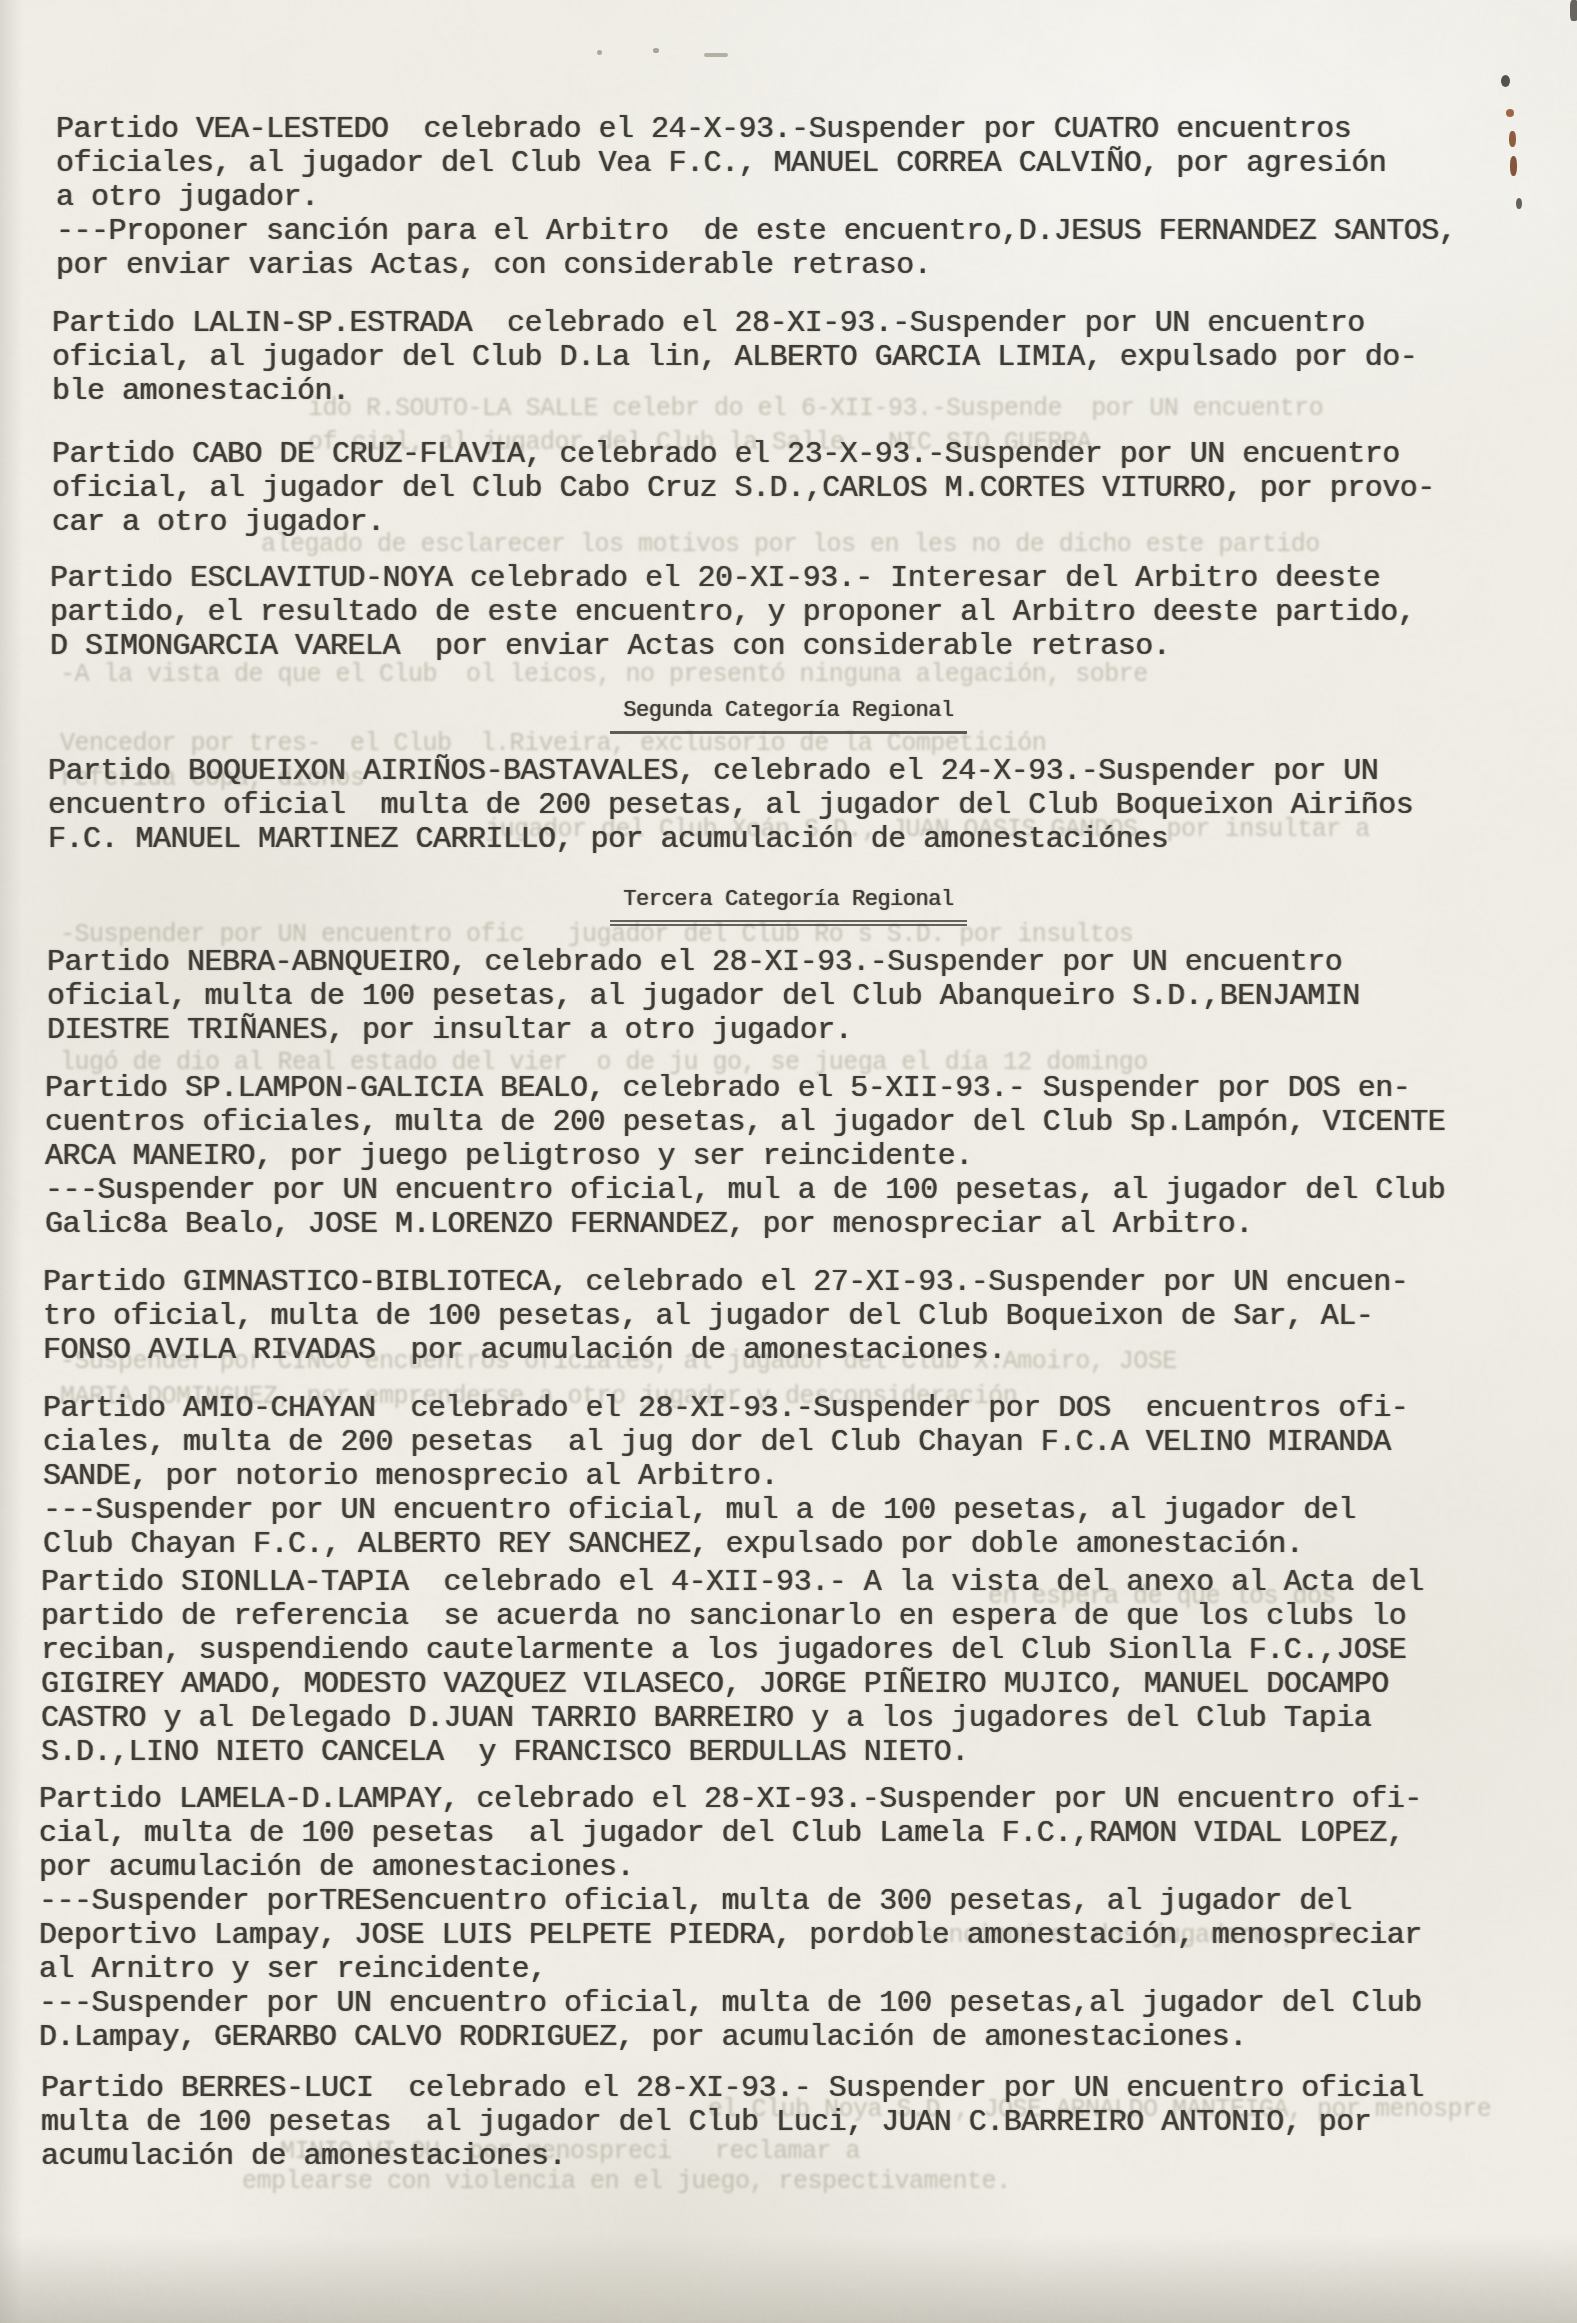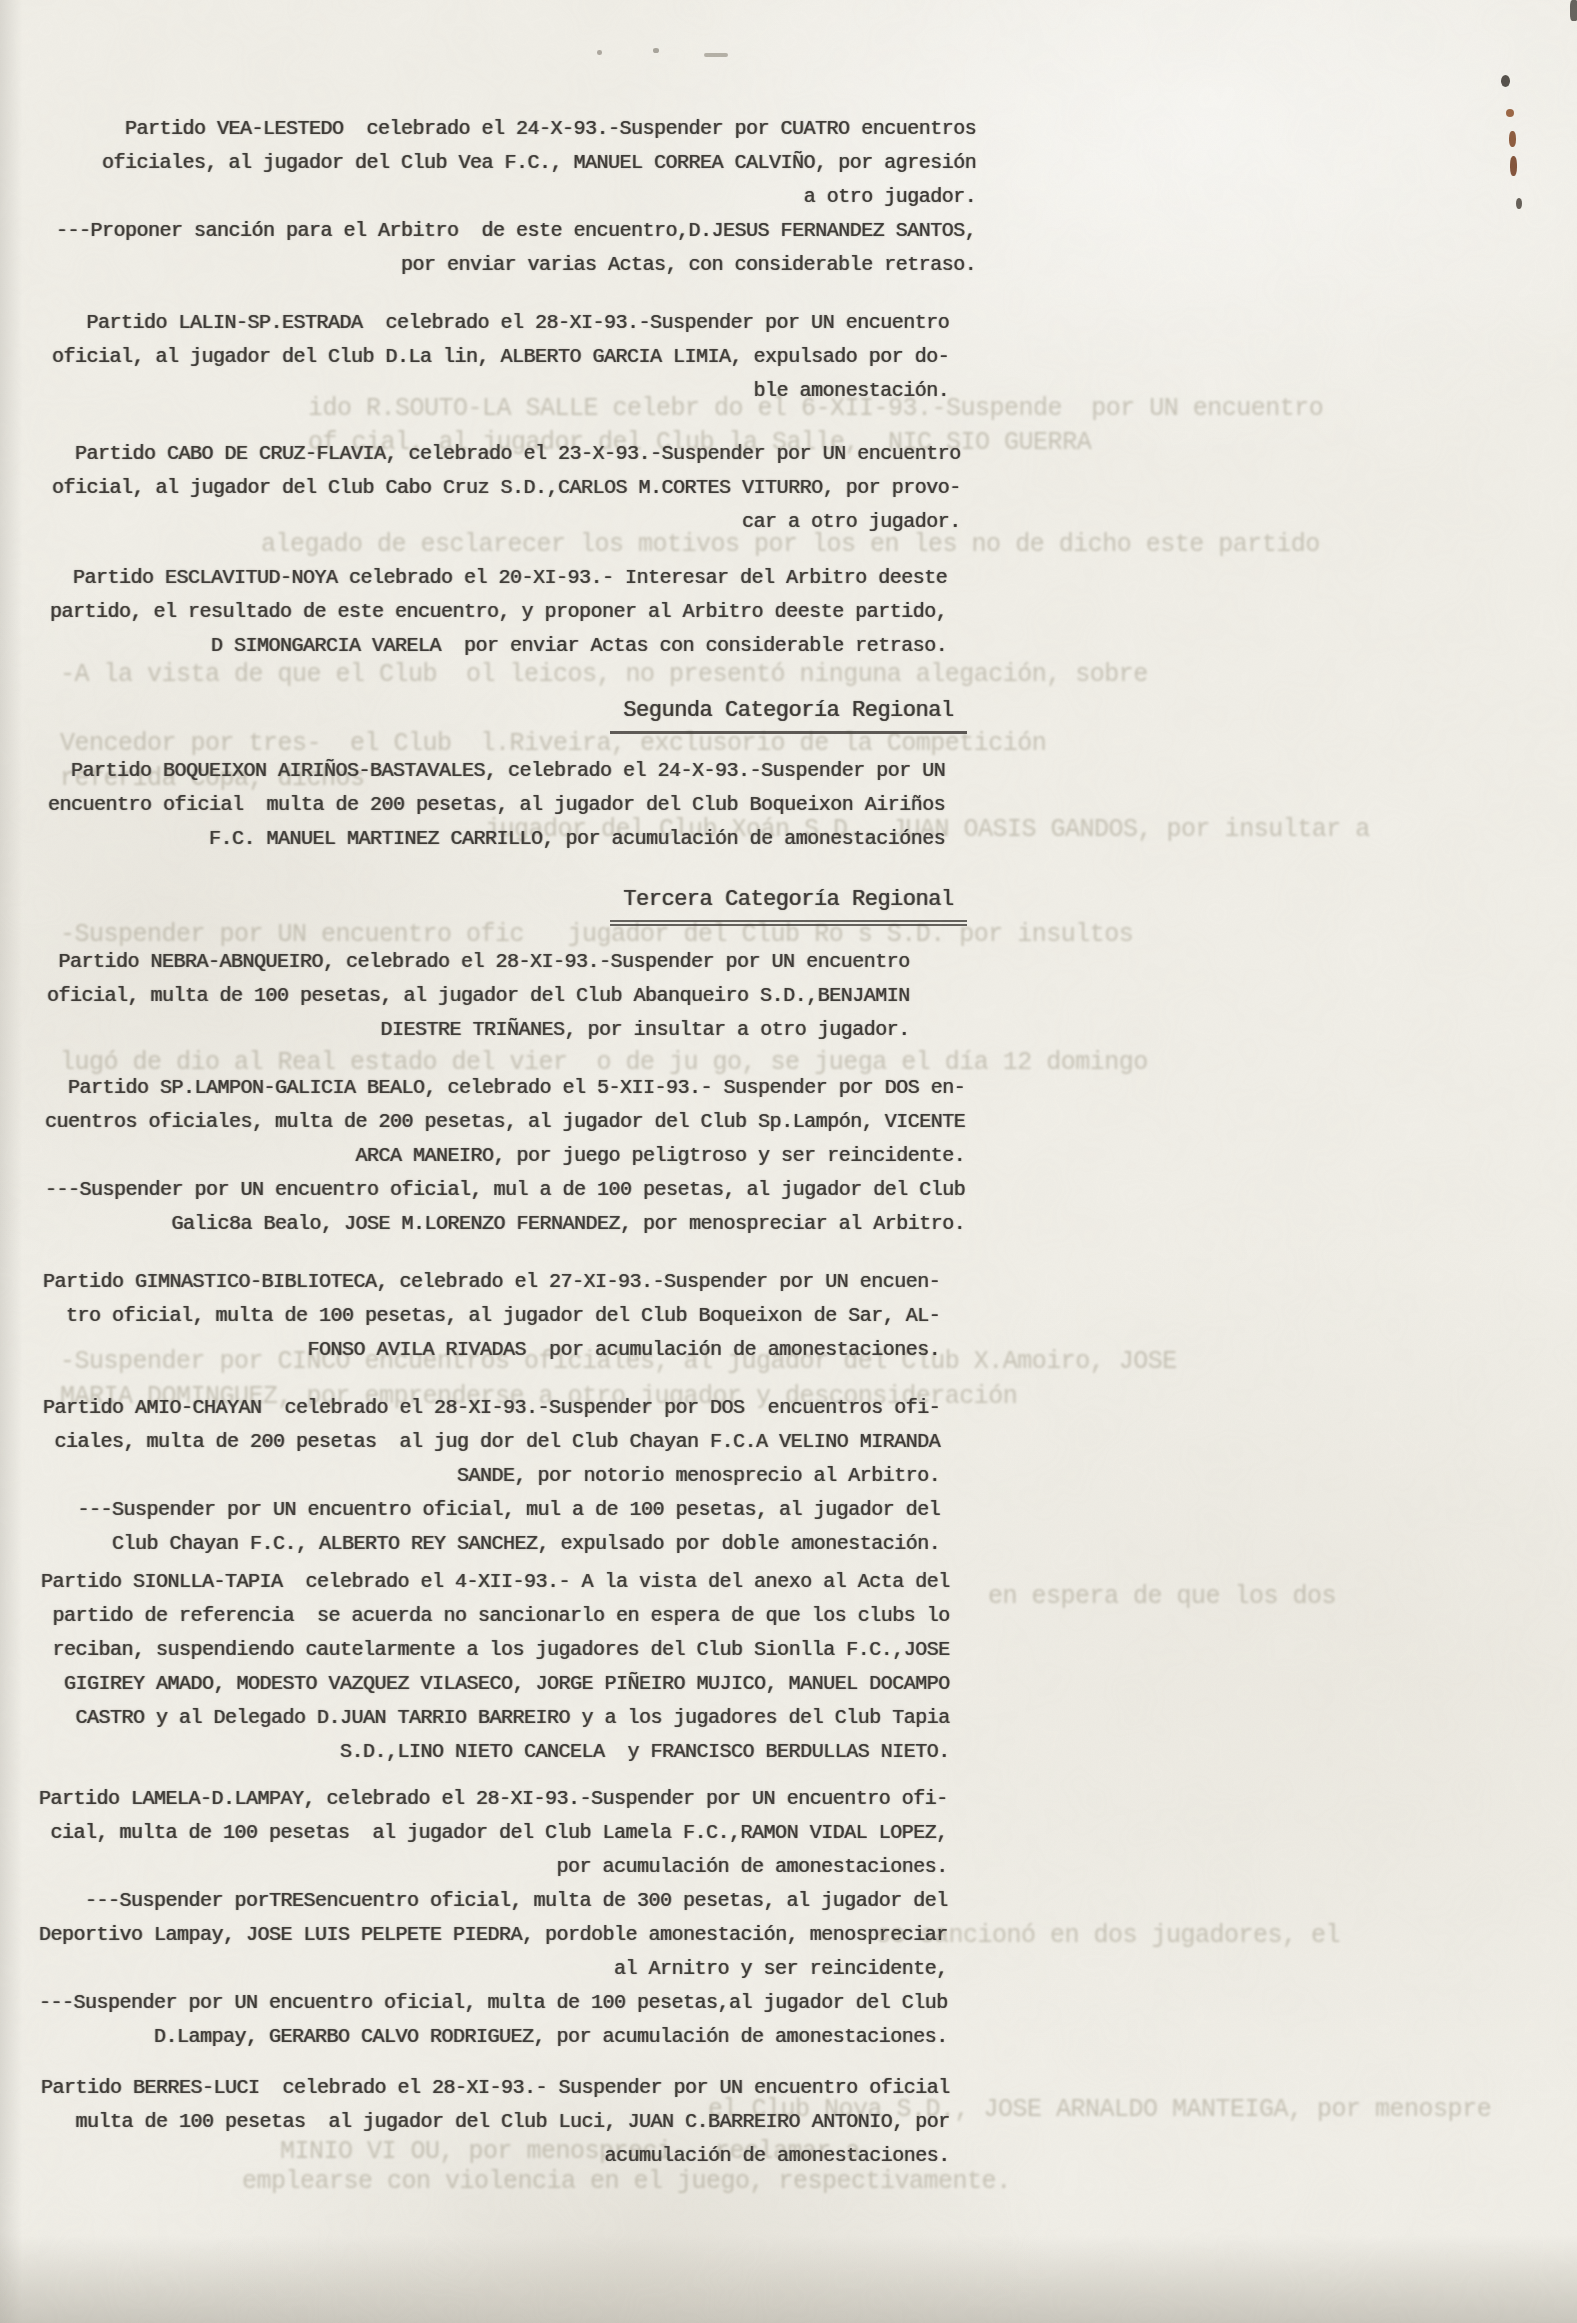--- a/index.html
+++ b/index.html
@@ -13,27 +13,26 @@
       radial-gradient(ellipse 653px 513px at 12% 40%, rgba(216,211,200,.28), rgba(216,211,200,0) 70%),
       radial-gradient(ellipse 886px 653px at 88% 72%, rgba(222,217,206,.26), rgba(222,217,206,0) 70%),
       radial-gradient(ellipse 559px 280px at 40% 97%, rgba(205,200,188,.35), rgba(205,200,188,0) 75%),
       linear-gradient(to bottom, rgba(178,174,163,0) 96.2%, rgba(170,166,154,.55) 100%),
       linear-gradient(to right, rgba(128,125,118,.20) 0px, rgba(128,125,118,0) 22.4px);
     font-family:"Liberation Mono","DejaVu Sans Mono",monospace;
   }
   .para{
     position:absolute;
     white-space:pre;
-    font-size:20px;
+    font-size:30px;
     line-height:34px;
     color:#3a3733;
     text-shadow:0.7px 0 0 rgba(58,55,51,.50), -0.7px 0 0 rgba(58,55,51,.32), 0 0 2.1px rgba(95,90,82,.40);
     letter-spacing:-0.5px;
     z-index:3;
-    text-align:right;
   }
   .tline{height:34px;}
   .heading{
     position:absolute;left:0;width:100%;
     text-align:center;
     font-size:22px;line-height:34px;
     color:#393632;
     text-shadow:0.7px 0 0 rgba(58,55,51,.50), -0.7px 0 0 rgba(58,55,51,.32), 0 0 2.1px rgba(95,90,82,.40);
     letter-spacing:-0.5px;
     z-index:3;

